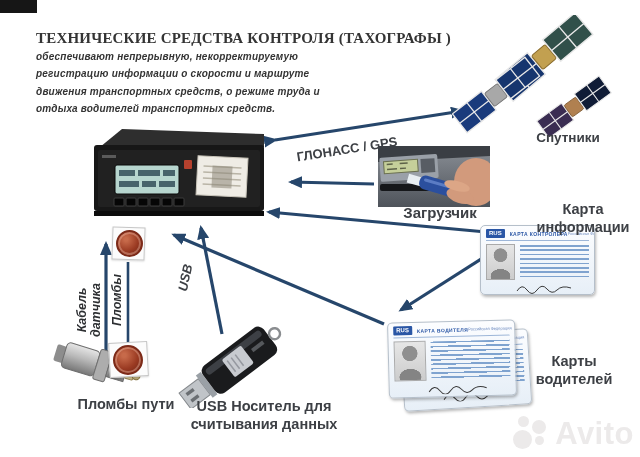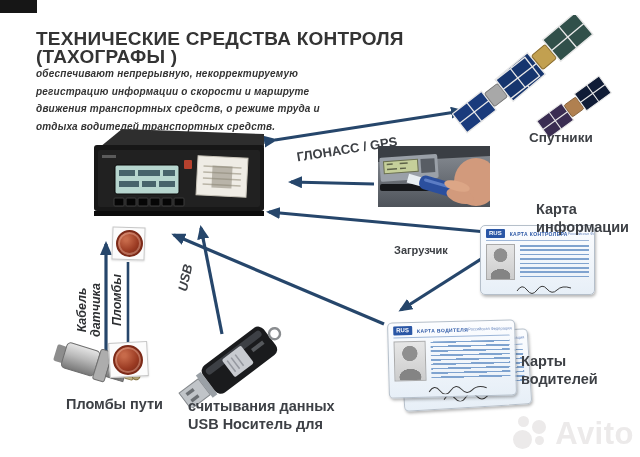--- a/index.html
+++ b/index.html
@@ -3,29 +3,29 @@
 <meta charset="utf-8">
 <style>
   html,body{margin:0;padding:0;background:#fff;}
   #canvas{
     position:relative;width:640px;height:457px;background:#ffffff;overflow:hidden;
     font-family:"Liberation Sans", sans-serif;color:#3d4045;
   }
   .abs{position:absolute;}
   
   #title-block{left:36px;top:30px;width:450px;line-height:17.6px;color:#343434;z-index:3;}
-  #title-block .head{font-size:19px;font-weight:bold;letter-spacing:.2px;}
+  #title-block .head{font-size:15px;font-weight:bold;letter-spacing:.2px;font-family:Liberation Serif, serif;}
   #title-block .body-line{font-size:10px;font-weight:bold;font-style:italic;letter-spacing:.2px;}
   
   #corner-mark{left:0;top:0;width:37px;height:13px;background:#161616;z-index:4;}
   
   .lbl{font-weight:bold;color:#3d4045;z-index:3;}
-  .lbl.c{}
+  .lbl.c{text-align:center;}
   #lbl-satellites{left:529px;top:130px;width:78px;font-size:13.5px;}
-  #lbl-loader{left:394px;top:204px;width:92px;font-size:11px;margin-top:40px;}
+  #lbl-loader{left:394px;top:204px;width:92px;font-size:15px;}
   #lbl-inspector{left:536px;top:184px;width:94px;font-size:14.5px;line-height:18px;margin-top:16px;}
   #lbl-drivers{left:521px;top:352px;width:106px;font-size:14.5px;line-height:18px;}
   #lbl-sensor{left:66px;top:396px;width:120px;font-size:14.5px;}
   #lbl-usbreader{left:188px;top:397px;width:152px;font-size:14.5px;line-height:18px;}
   #lbl-glonass{left:296px;top:141px;width:110px;font-size:13px;transform:rotate(-9deg);}
   #lbl-usb{left:168px;top:266px;width:36px;font-size:13px;font-style:italic;transform:rotate(-78deg);}
   #lbl-cable{left:39px;top:296px;width:100px;font-size:12.5px;font-style:italic;transform:rotate(-90deg);text-align:center;color:#2e3033;}
   #lbl-seals{left:87px;top:293px;width:60px;font-size:12.5px;font-style:italic;transform:rotate(-90deg);text-align:center;color:#2e3033;}
   
   #arrows{left:0;top:0;z-index:1;pointer-events:none;}
@@ -250,22 +250,22 @@
       <rect x="38" y="32" width="6" height="28" fill="#9aa0a6"></rect>
       <rect x="44" y="29" width="76" height="34" rx="7" fill="#1a1b1d"></rect>
       <rect x="48" y="33" width="68" height="7" rx="3.5" fill="#3d4045"></rect>
       <rect x="68" y="35" width="24" height="22" rx="2" fill="#c8cbd0"></rect>
       <path d="M72,39 v14 M77,39 v14 M82,39 v14" stroke="#9699a0" stroke-width="1.6"></path>
       <rect x="98" y="44" width="14" height="4" fill="#55585c"></rect>
       <circle cx="126" cy="46" r="5.5" fill="none" stroke="#8a8d90" stroke-width="2.4"></circle>
     </g>
   </svg>
   <div class="abs lbl c" id="lbl-usbreader">
+    <div>USB Носитель для</div>
     <div>считывания данных</div>
-    <div>USB Носитель для</div>
   </div>
   <div class="abs lbl" id="lbl-usb">USB</div>
 
   <svg class="abs art" style="left:50px;top:342px;" width="95" height="60" viewBox="0 0 95 60">
     <defs>
       <linearGradient id="metal" x1="0" y1="0" x2="0" y2="1">
         <stop offset="0" stop-color="#e6e6e6"></stop>
           <stop offset=".45" stop-color="#b9b9b9"></stop>
           <stop offset="1" stop-color="#777"></stop>
       </linearGradient>

